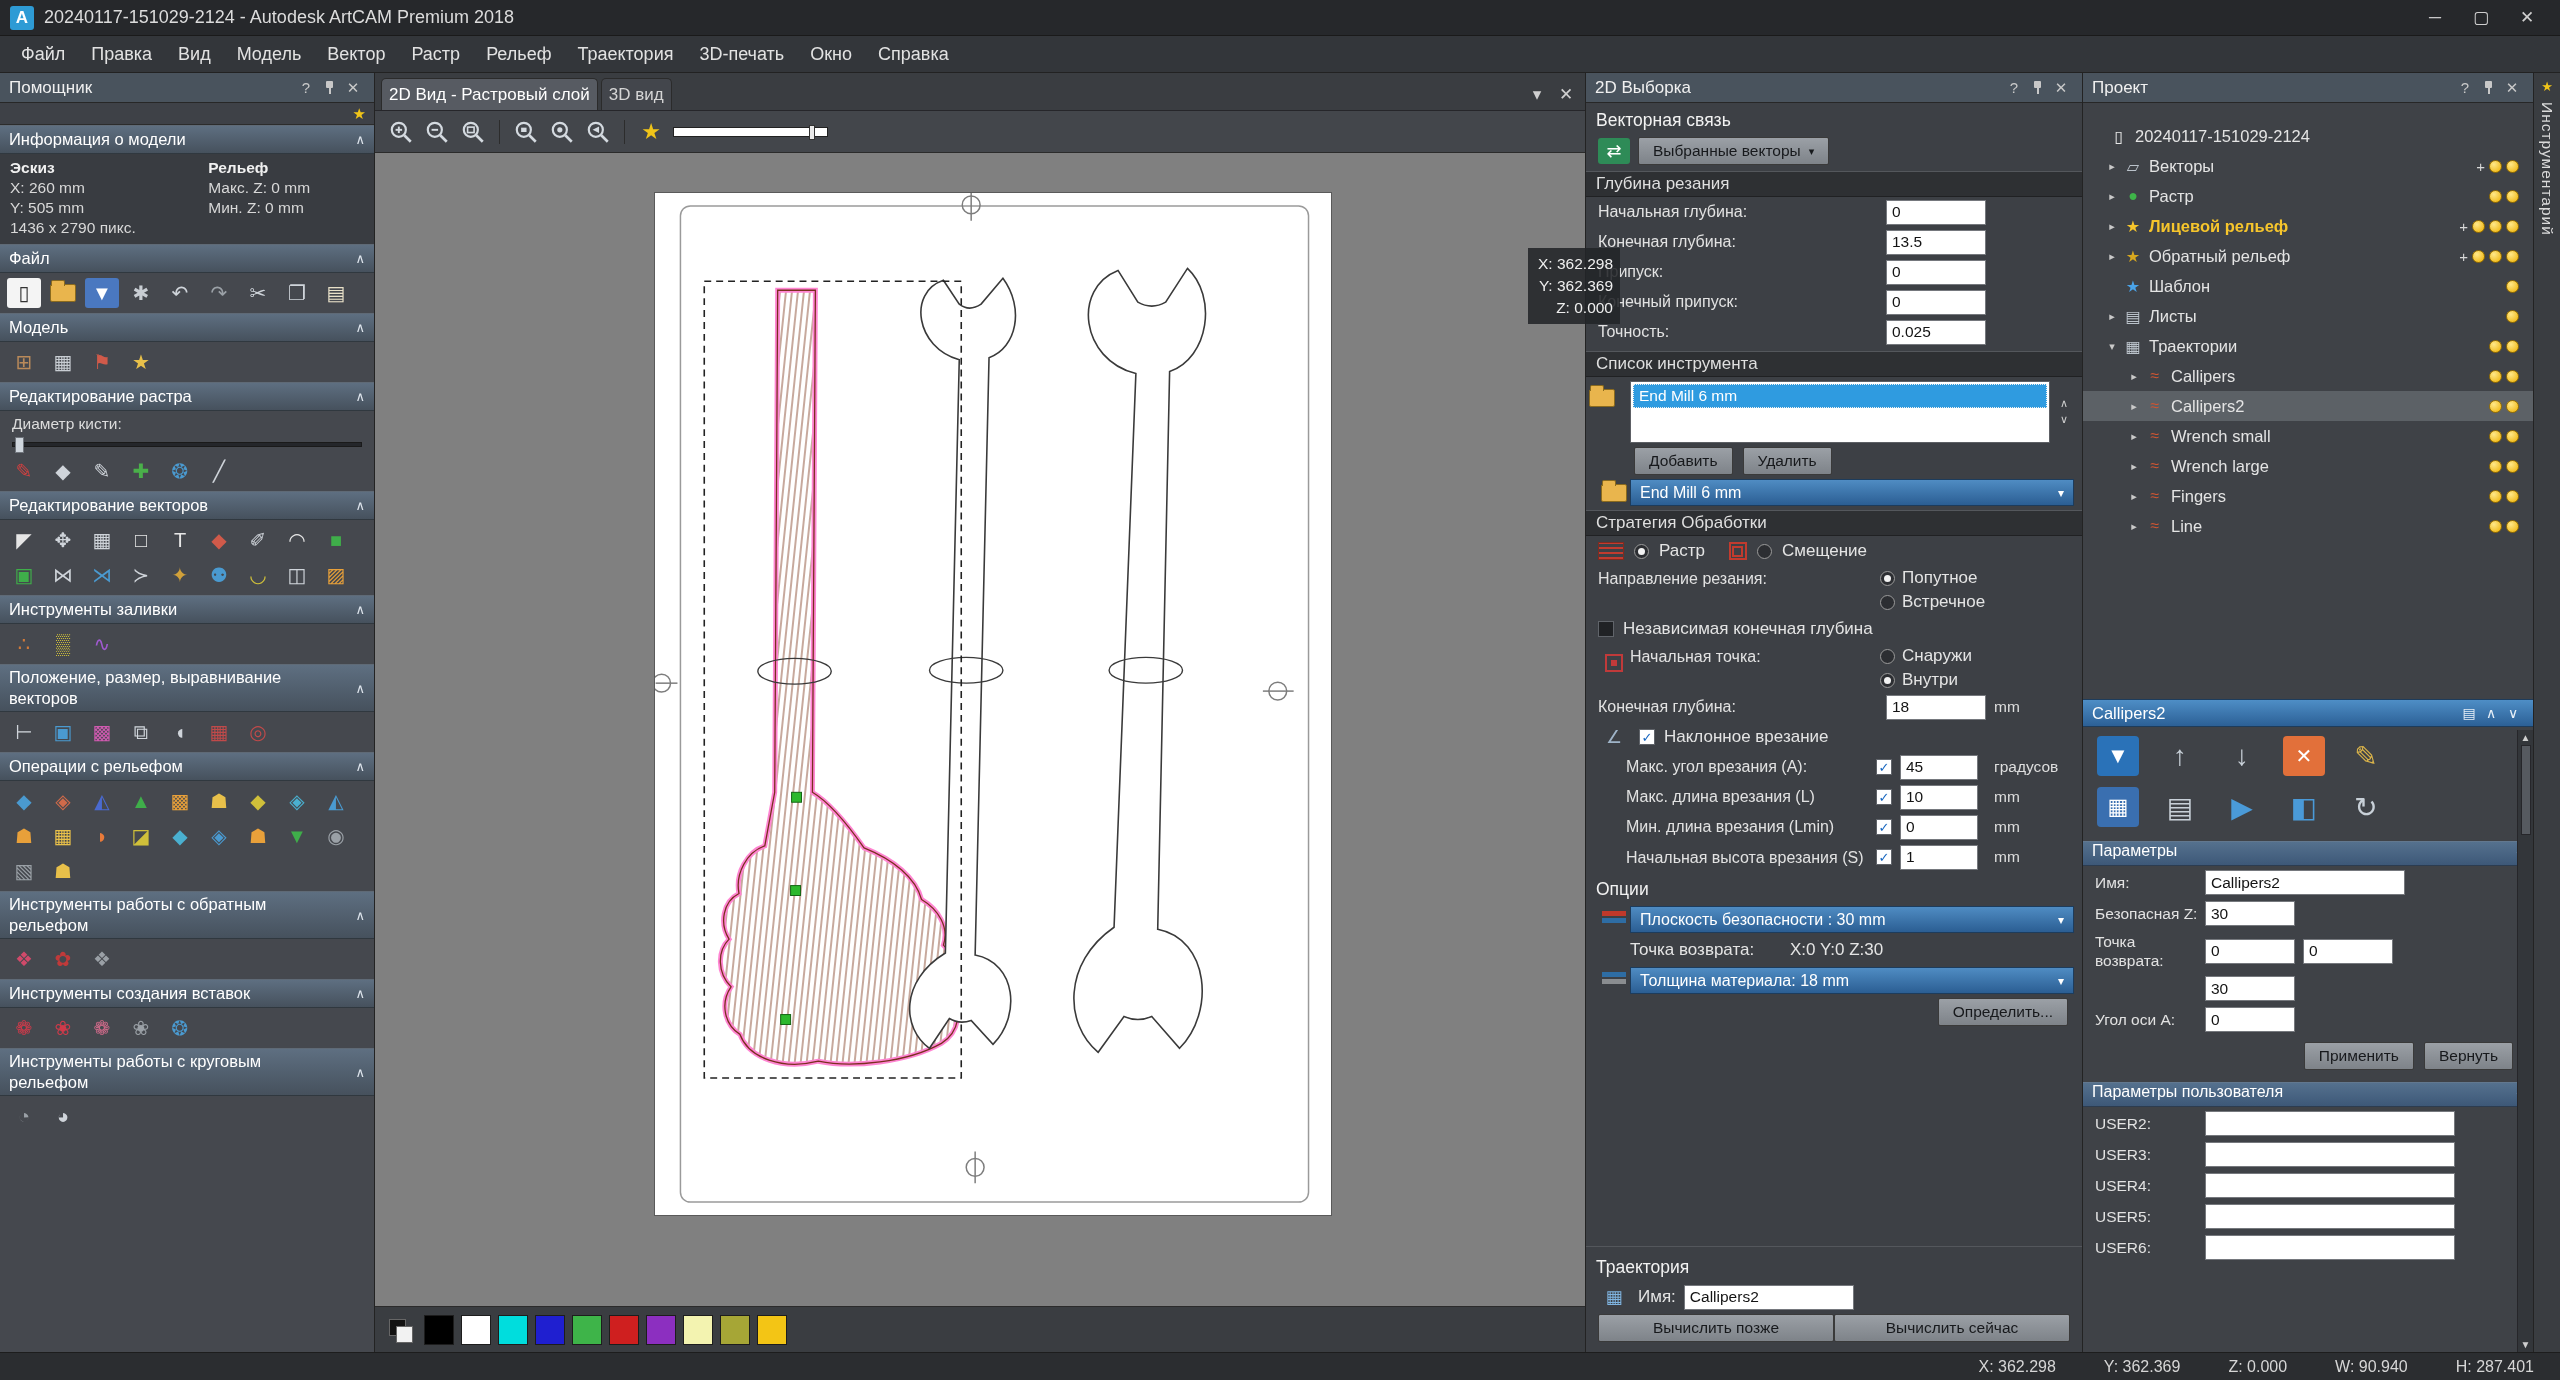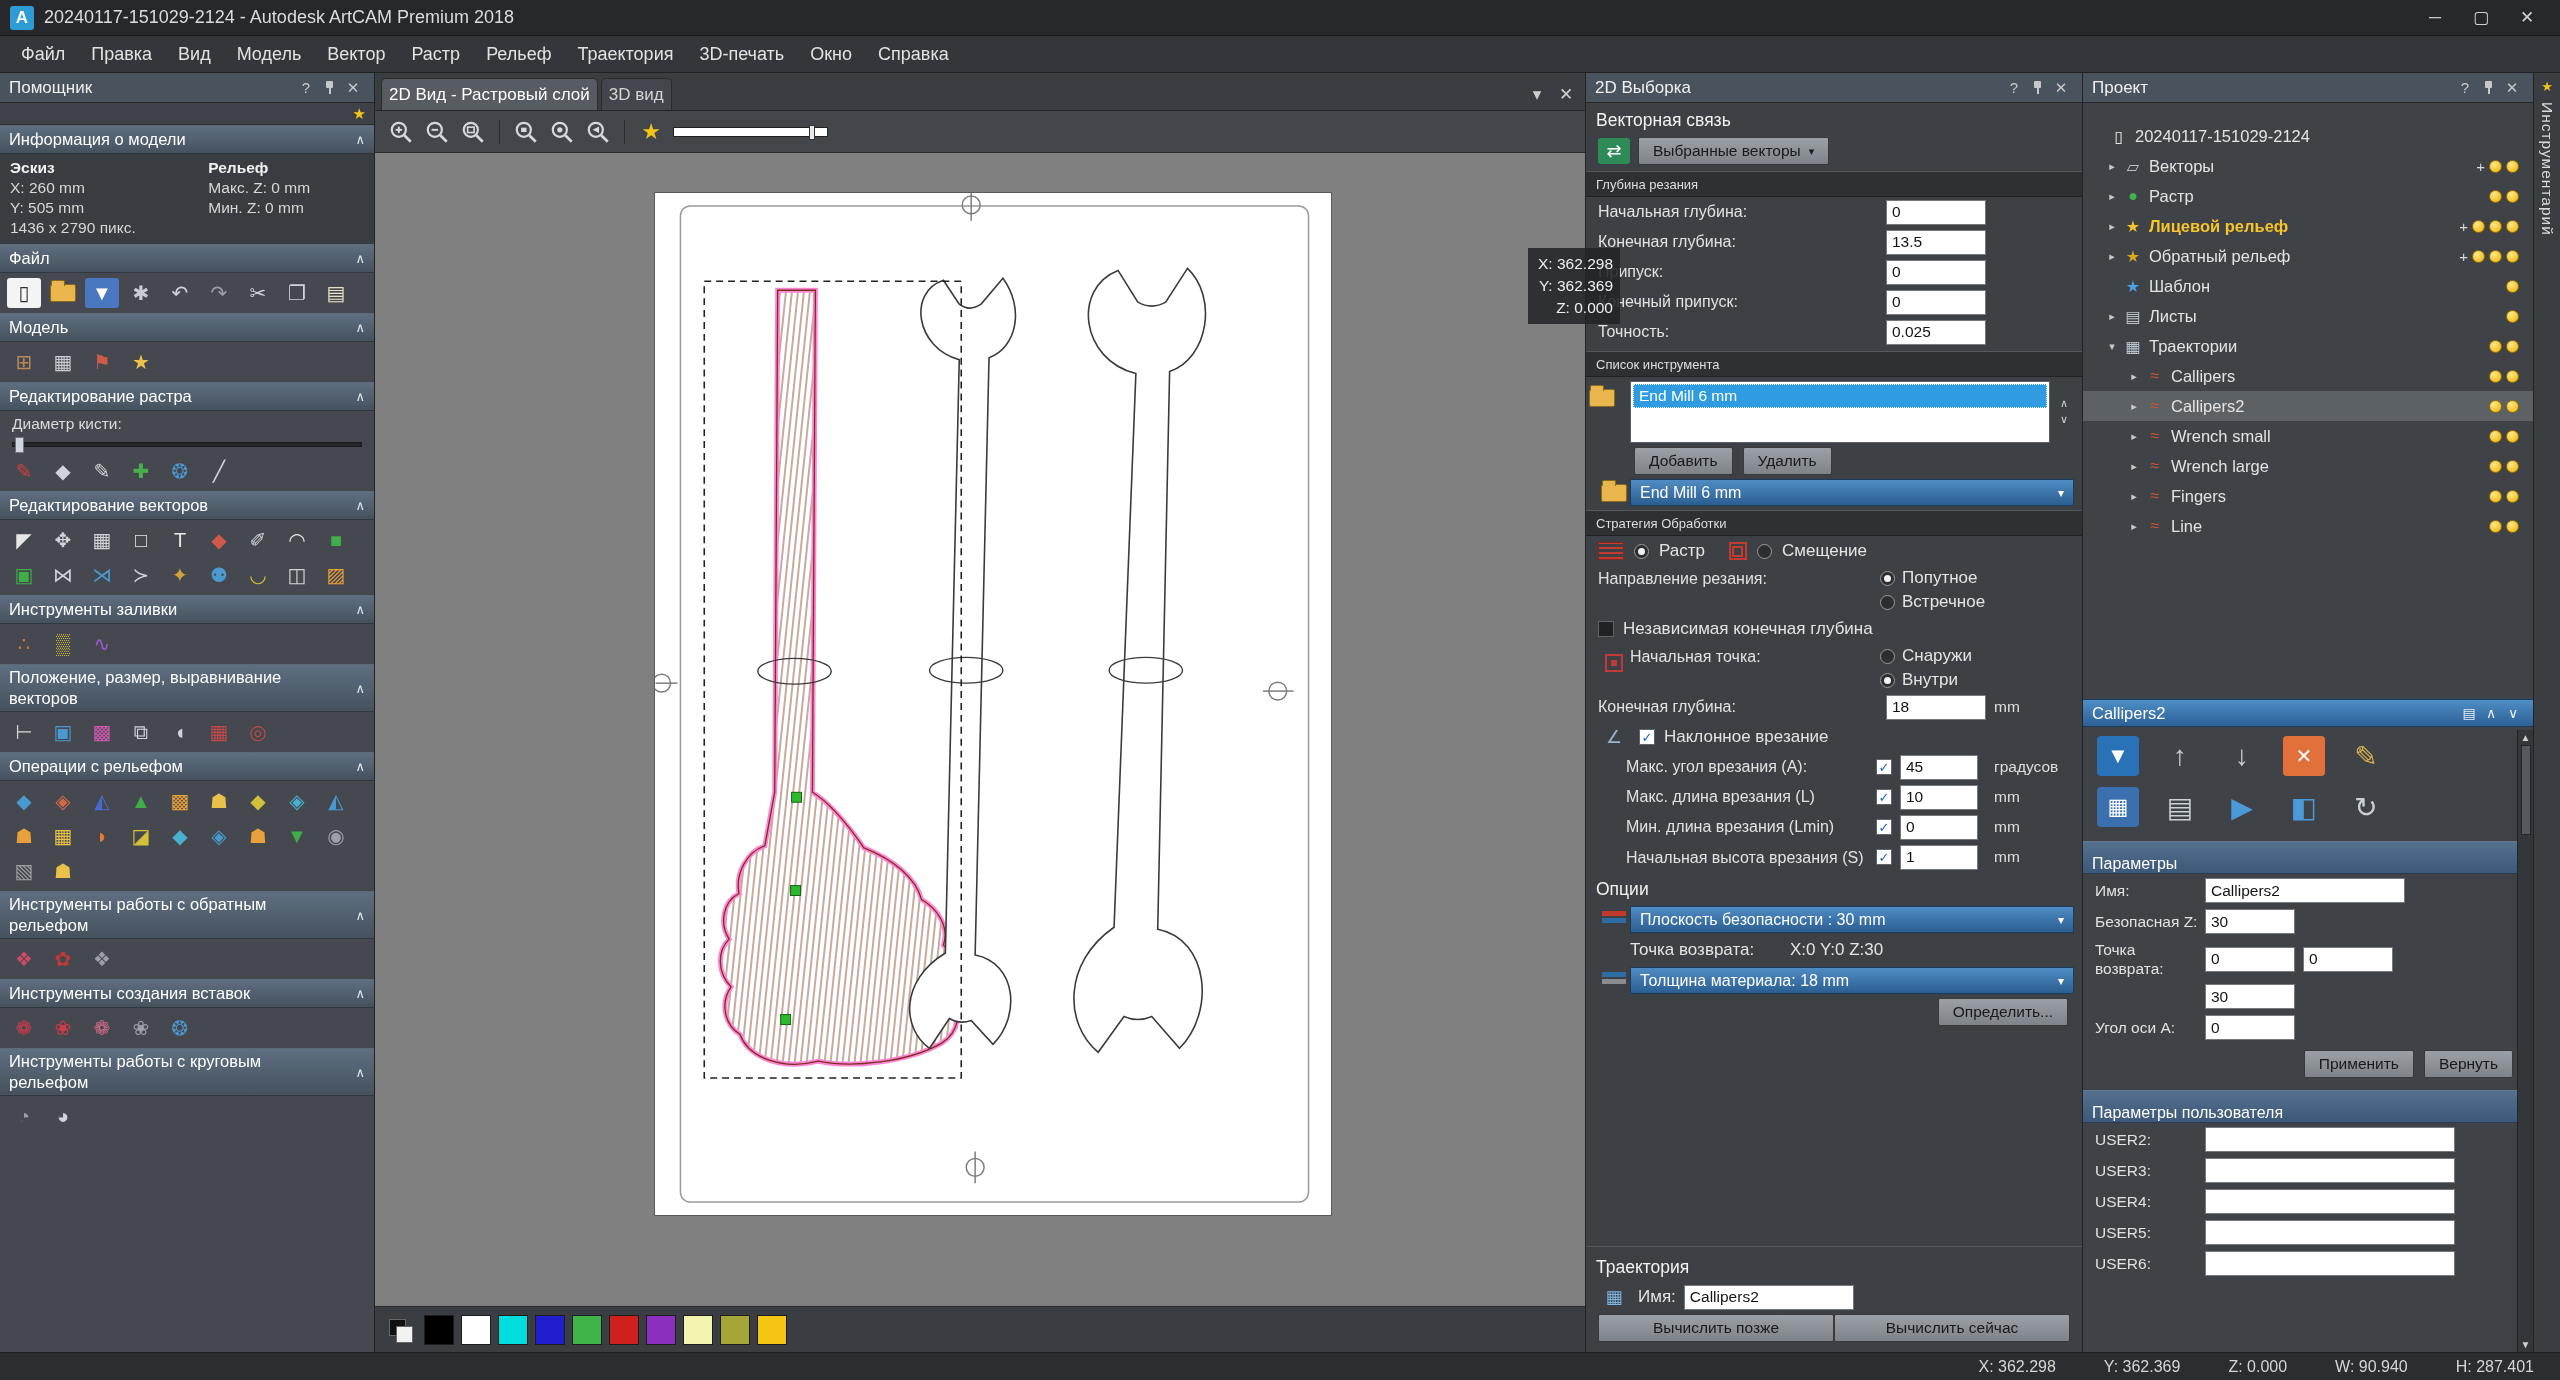--- a/index.html
+++ b/index.html
@@ -51,21 +51,21 @@
   #page{position:absolute;left:280px;top:40px;width:676px;height:1022px;background:#ffffff;box-shadow:0 0 0 1px #5a5a5a;}
   #palettebar{height:46px;background:#3a3d41;display:flex;align-items:center;gap:7px;padding:0 12px;border-top:1px solid #2b2b2b;}
   .swatch{width:30px;height:30px;border:1px solid #1d1d1d;}
   .layers-ic{width:26px;height:26px;position:relative;margin-right:4px;}
   .layers-ic::before{content:"";position:absolute;left:2px;top:2px;width:15px;height:15px;background:#111;border:1px solid #666;}
   .layers-ic::after{content:"";position:absolute;left:9px;top:9px;width:15px;height:15px;background:#f2f2f2;border:1px solid #666;}
   #coord-tip{position:absolute;left:1528px;top:175px;width:92px;background:rgba(34,36,40,0.88);color:#efefef;font-size:15.5px;padding:5px 7px;text-align:right;line-height:22px;z-index:30;}
   
   #selpanel{width:497px;background:#3d4045;border-left:1px solid #232323;display:flex;flex-direction:column;overflow:hidden;}
   .ltitle{padding:7px 10px 4px;font-size:17.5px;color:#f2f2f2;}
-  .darkbar{background:#2e3033;min-height:26px;display:flex;align-items:center;padding:0 10px;color:#dfdfdf;font-size:13px;border-top:1px solid #54575c;border-bottom:1px solid #202123;margin-top:4px;}
+  .darkbar{background:#2e3033;min-height:26px;display:flex;align-items:center;padding:0 10px;color:#dfdfdf;font-size:17px;border-top:1px solid #54575c;border-bottom:1px solid #202123;margin-top:4px;}
   .frow{display:flex;align-items:center;padding:2px 12px;min-height:30px;}
   .flabel{flex:1;font-size:16px;color:#e2e2e2;}
   input.fin{width:100px;height:25px;background:#fff;color:#141414;border:1px solid #75787d;font-size:15.5px;padding:0 5px;font-family:inherit;}
   input.fin.small{width:78px;}
   .unit{width:84px;padding-left:8px;font-size:15.5px;color:#dedede;}
   .btn{background:linear-gradient(#9ba0a6,#7e8389);border:1px solid #3a3a3a;color:#17191c;padding:4px 14px;font-size:15.5px;border-radius:2px;}
   .bluedd{height:27px;background:linear-gradient(#4f8cc3,#2b5e93);color:#fff;display:flex;align-items:center;padding:0 9px;font-size:16px;border:1px solid #1d3c5c;flex:1;}
   .bluedd .dda{margin-left:auto;font-size:12px;}
   .mini-ic{width:32px;height:26px;display:flex;align-items:center;justify-content:center;font-size:18px;flex:0 0 auto;}
   .toollist{margin:4px 4px 2px 12px;background:#fff;border:1px solid #5d6065;height:62px;flex:1;padding:2px;}
@@ -92,21 +92,21 @@
   .tlabel{white-space:nowrap;overflow:hidden;}
   .gold{color:#f6c52c;font-weight:bold;}
   .tr-right{margin-left:auto;display:flex;align-items:center;gap:4px;padding-right:8px;}
   .bulb{width:13px;height:13px;border-radius:50%;background:radial-gradient(circle at 35% 30%,#ffe88a,#eeb000);border:1px solid #9a7100;}
   .plus{color:#d8d8d8;font-size:15px;}
   #cp2bar{height:28px;background:linear-gradient(#4e8ec6,#2c6096);display:flex;align-items:center;padding:0 9px;color:#fff;font-size:16.5px;border-top:1px solid #1d3c5c;border-bottom:1px solid #1d3c5c;}
   #cp2bar .sp{flex:1;}
   .cp2ic{width:22px;text-align:center;color:#e8f0f8;font-size:14px;}
   .bigicons{display:flex;gap:20px;padding:9px 14px 2px;align-items:center;}
   .bic{width:42px;height:40px;display:flex;align-items:center;justify-content:center;font-size:28px;border-radius:4px;}
-  .phdr{height:33px;background:linear-gradient(#55718e,#3d5878);display:flex;align-items:flex-end;padding:0 9px;color:#fff;font-size:16px;border-top:1px solid #62788f;border-bottom:1px solid #2c3c50;}
+  .phdr{height:25px;background:linear-gradient(#55718e,#3d5878);display:flex;align-items:flex-start;padding:0 9px;color:#fff;font-size:16px;border-top:1px solid #62788f;border-bottom:1px solid #2c3c50;}
   .phdr .chev{margin-left:auto;font-size:12px;}
   .prow{display:flex;align-items:flex-start;padding:4px 20px 2px 12px;font-size:15.5px;color:#e2e2e2;align-items:center;}
   .prow .plab{width:110px;line-height:19px;}
   #proj-scroll{position:absolute;right:0;top:657px;bottom:0;width:16px;background:#33363a;border-left:1px solid #26262a;display:flex;flex-direction:column;align-items:center;justify-content:space-between;padding:2px 0;color:#cfcfcf;font-size:10px;}
   #proj-scroll .thumb{width:10px;flex:0 0 90px;background:#565a60;border:1px solid #26262a;margin-top:2px;}
   
   #strip{width:27px;background:#3a3d41;border-left:1px solid #232323;display:flex;flex-direction:column;align-items:center;padding-top:6px;gap:8px;}
   #strip .vtext{writing-mode:vertical-rl;font-size:15.5px;color:#dadada;letter-spacing:1px;}
   
   #statusbar{height:28px;background:#2b2d30;border-top:1px solid #1d1d1d;display:flex;align-items:center;justify-content:flex-end;gap:48px;padding:0 26px;font-size:16px;color:#d6d6d6;}

